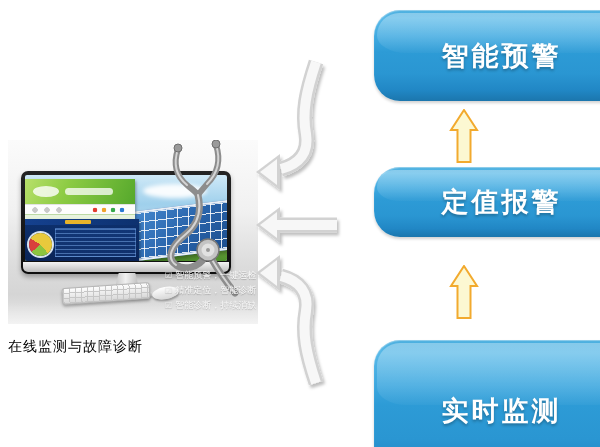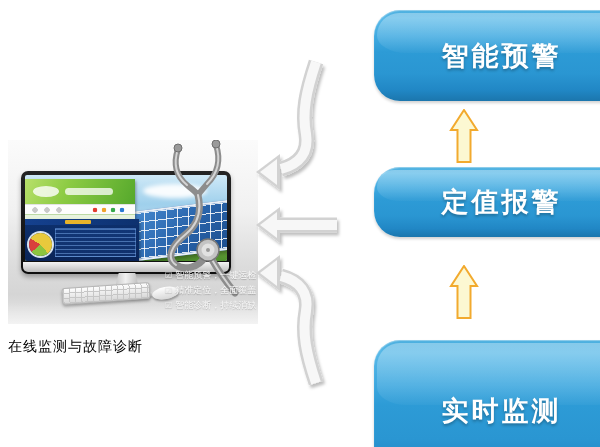--- a/index.html
+++ b/index.html
@@ -162,21 +162,21 @@
       <circle cx="200" cy="110" r="2" fill="#9a9a9a"></circle>
     </svg>
 
     <div class="features">
       <div class="feature-row">
         <span class="check">☑</span>
         <span>智能预警，一键运检</span>
       </div>
       <div class="feature-row">
         <span class="check">☑</span>
-        <span>精准定位，全面覆盖</span>
+        <span>精准定位，智能诊断</span>
       </div>
       <div class="feature-row">
         <span class="check">☑</span>
         <span>智能诊断，持续消缺</span>
       </div>
     </div>
 
     <div class="photo-reflect"></div>
   </div>
 

